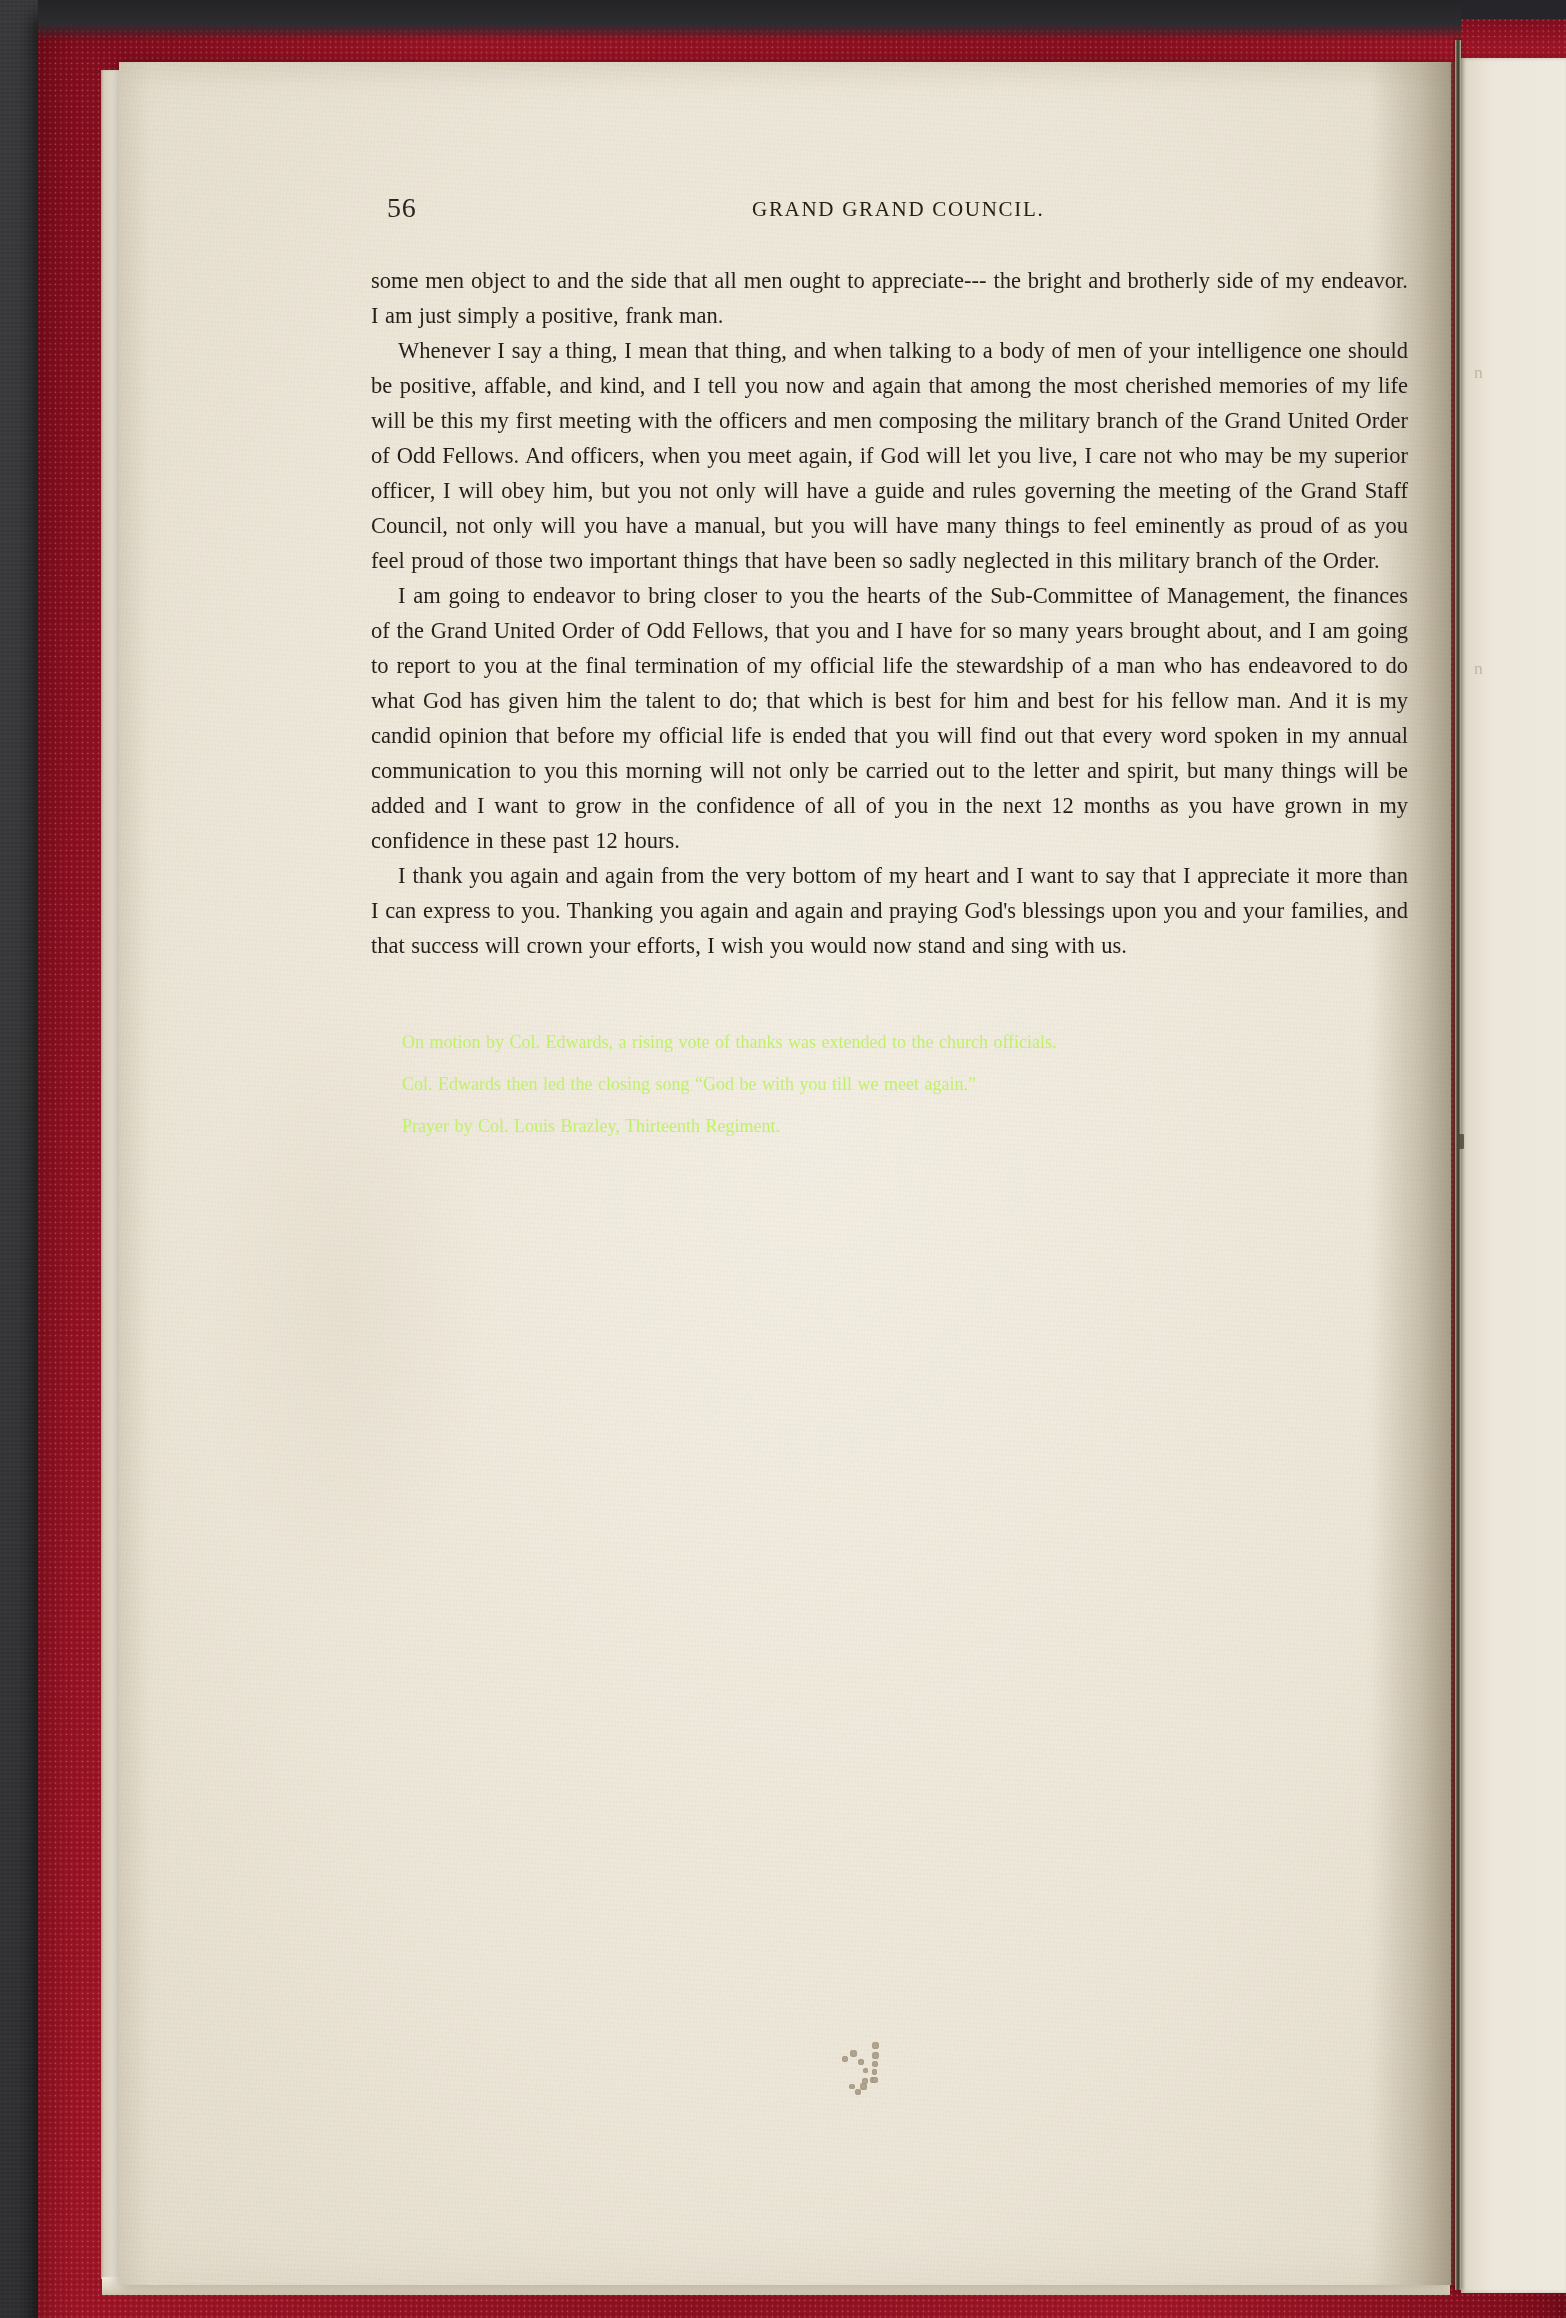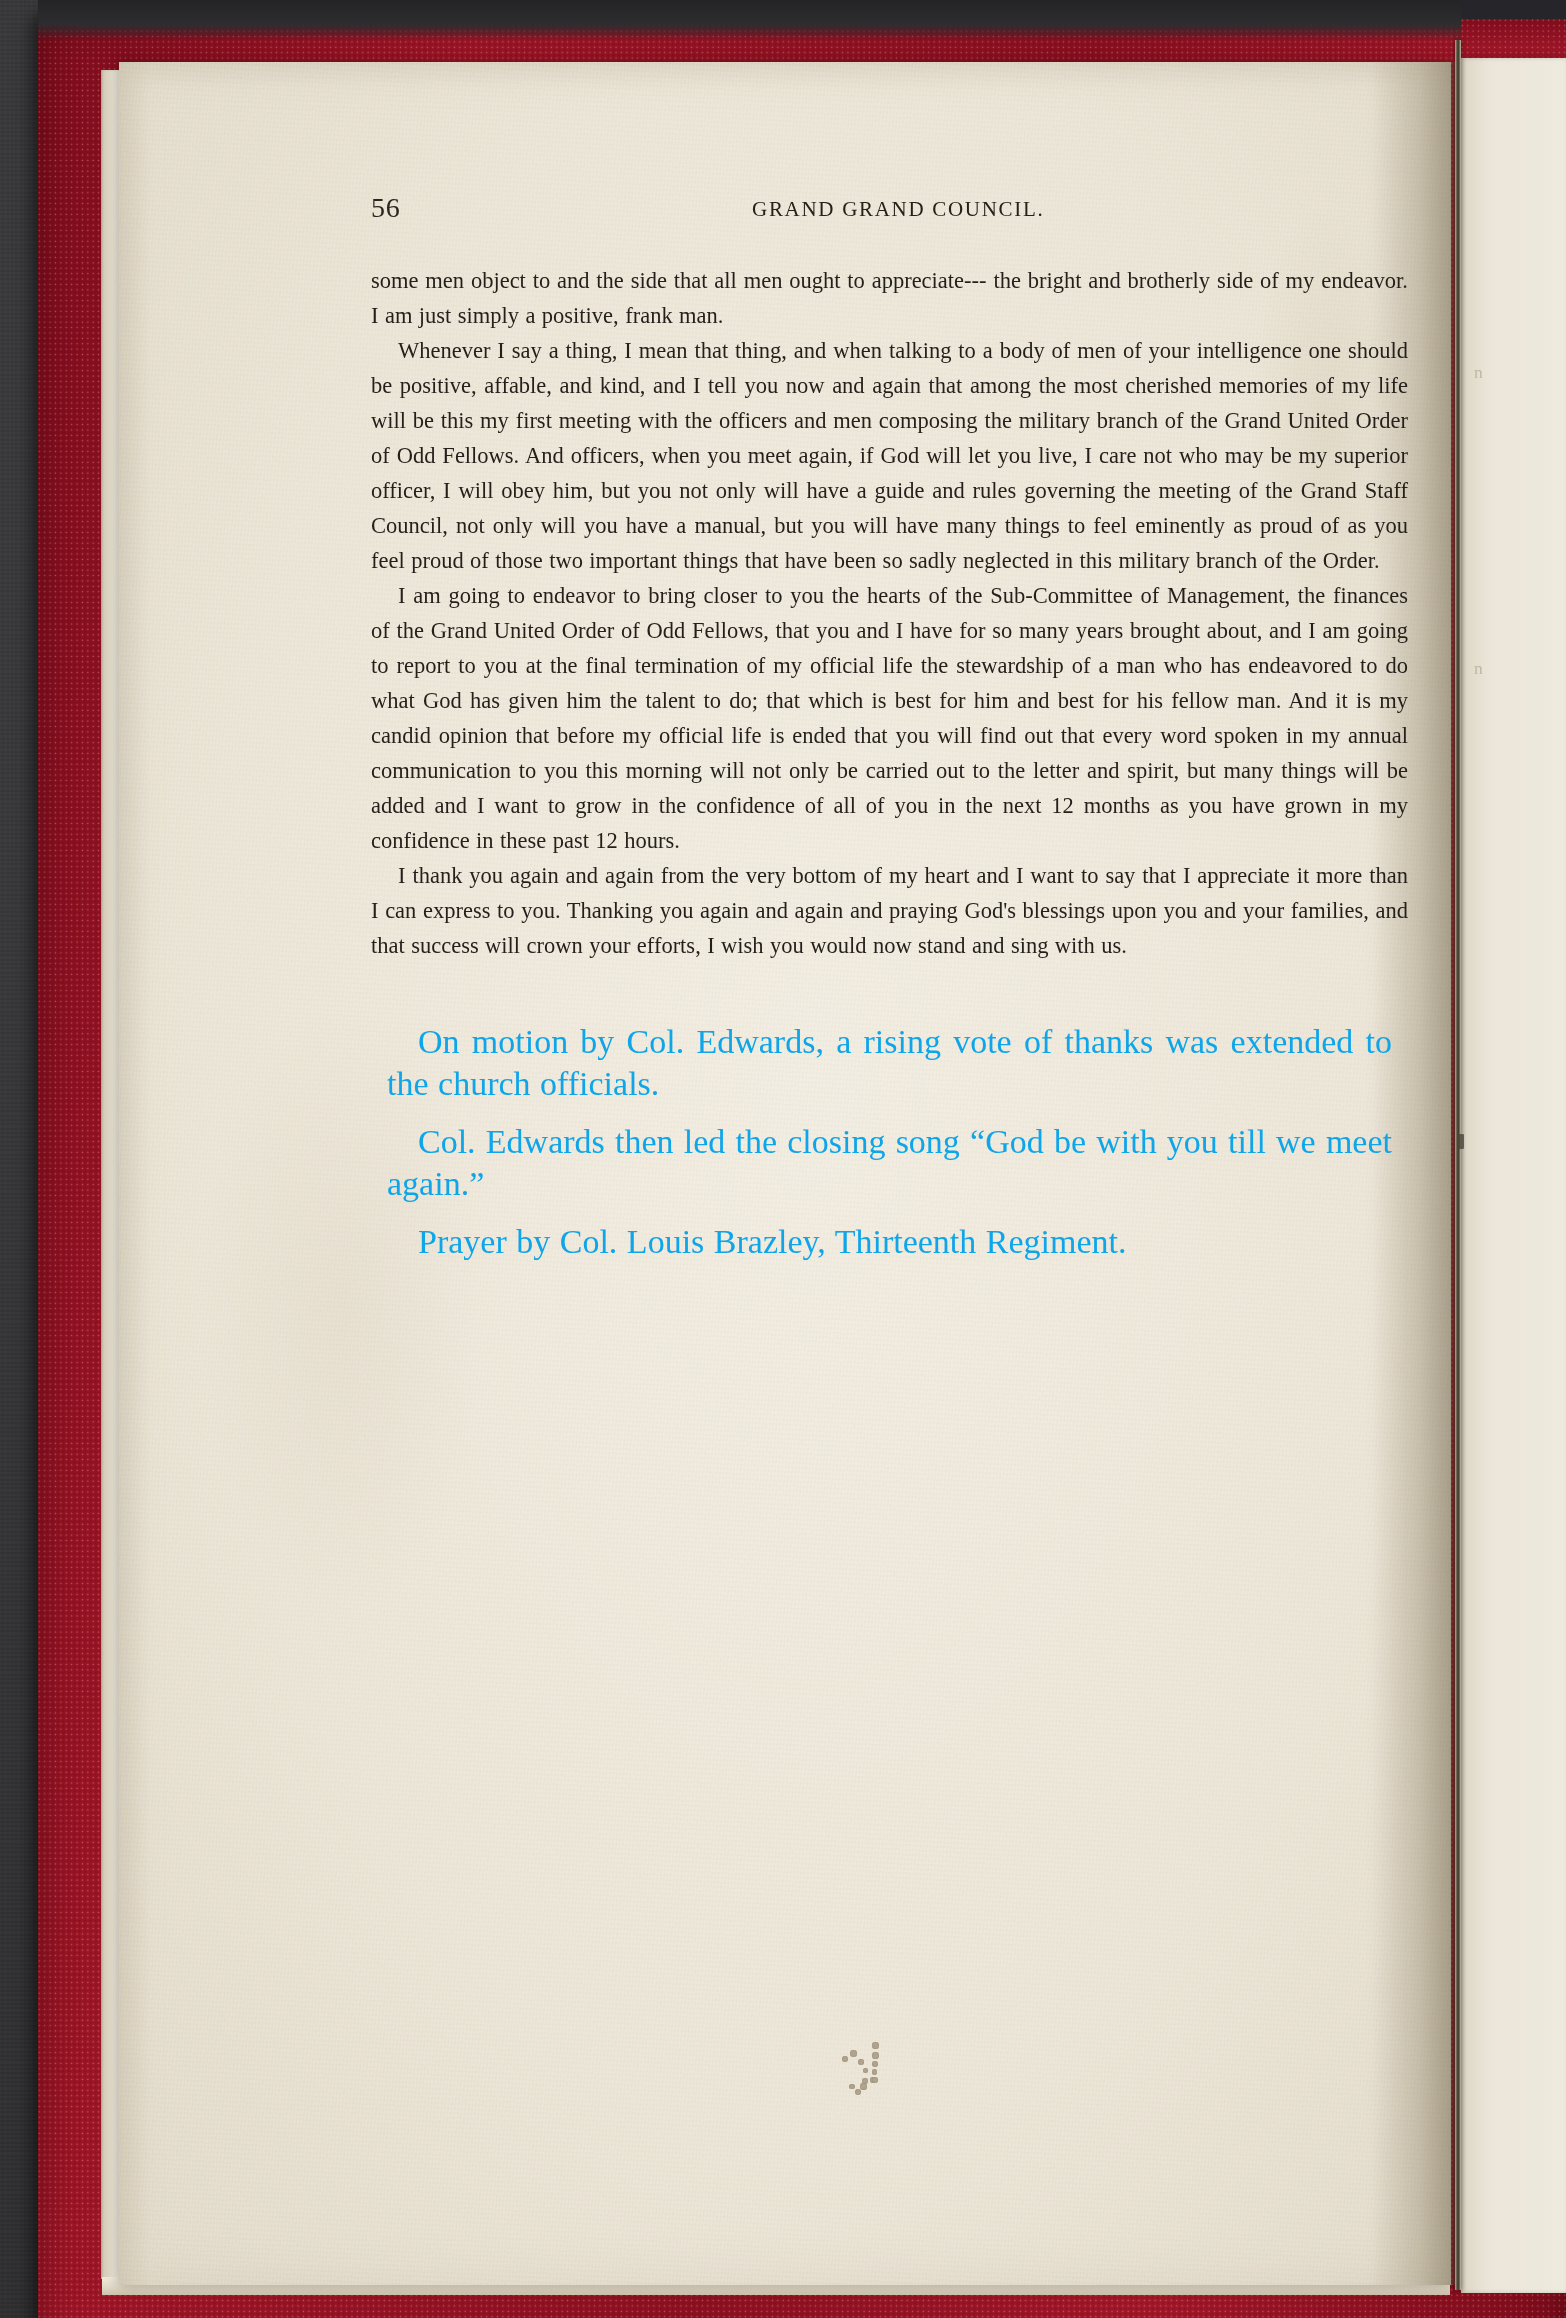--- a/index.html
+++ b/index.html
@@ -192,21 +192,21 @@
     color: #241f1b;
   }
 
   .running-head {
     position: relative;
     height: 40px;
     margin-bottom: 31px;
   }
   .folio {
     position: absolute;
-    left: 0;
+    left: 16px;
     top: 0;
     font-size: 28px;
     letter-spacing: 0.7px;
     color: #2a2520;
   }
   .head-title {
     position: absolute;
     left: 0;
     right: 0;
     top: 5.4px;
@@ -228,27 +228,27 @@
     word-spacing: 0.8px;
     -webkit-hyphens: none;
     hyphens: none;
   }
   .body-p.first { text-indent: 0; }
 
   .minutes {
     margin-top: 58px;
   }
   .minutes-p {
-    margin: 16px;
-    font-size: 34px;
+    margin: 0;
+    font-size: 18px;
     line-height: 42px;
     text-align: justify;
     text-align-last: left;
     text-indent: 31px;
-    color: #0ea5e9;
+    color: #bef264;
     word-spacing: 1px;
   }
   .minutes-p.nojust {
     text-align: center;
   }
 
   
   .foxing {
     position: absolute;
     left: 842px;

